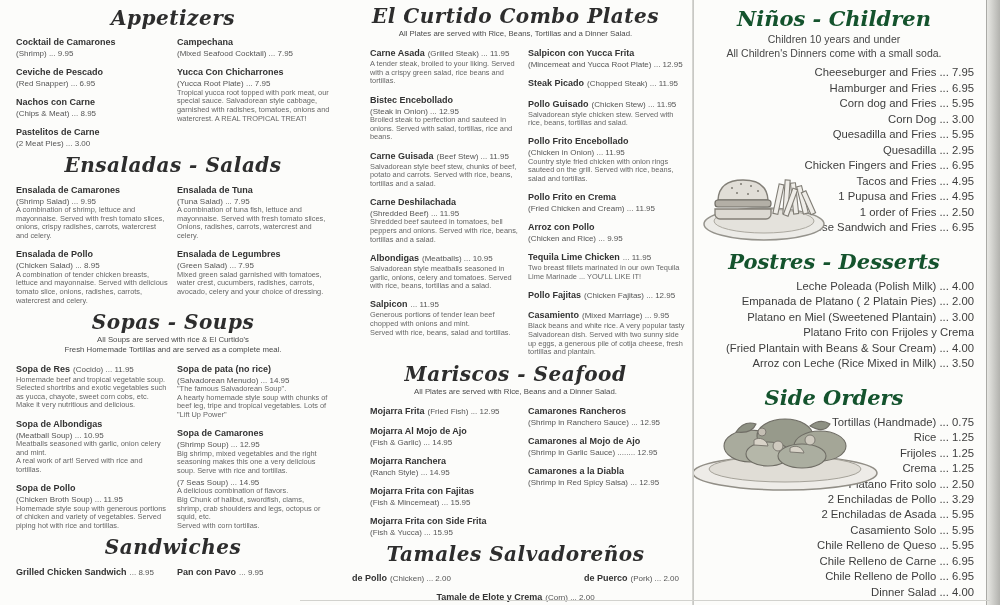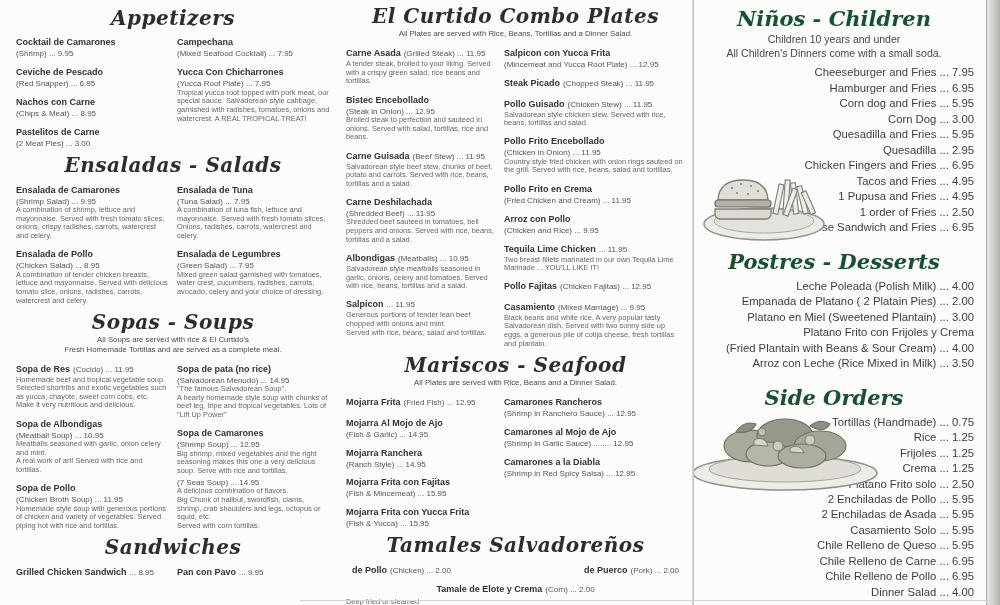--- a/index.html
+++ b/index.html
@@ -16,21 +16,21 @@
 
   .shead{
     font-family:"DejaVu Serif",serif;font-style:italic;font-weight:bold;
     font-size:20px;line-height:1.12;color:#2d2d2d;text-align:center;
     margin:2px 0 2px;letter-spacing:.5px;
   }
   .msec{margin-bottom:3px;}
   .intro{font-size:7.8px;line-height:1.25;color:#4a4a4a;text-align:center;white-space:pre-line;margin:0 0 3px;}
   .cols{display:flex;gap:8px;}
   .cols > .col{flex:1;min-width:0;}
-  .panel-mid .col1{flex:0 0 150px;}
+  .panel-mid .col1{flex:0 0 150px;margin-left:24px;}
   .panel-mid .col2{flex:1;}
 
   .item{margin-bottom:2.5px;}
   .iname{font-weight:bold;font-size:9px;line-height:1.2;color:#333;}
   .idetail{font-size:8px;color:#555;}
   .idetail:not(:empty){margin-left:3px;}
   .isub{font-size:8px;line-height:1.18;color:#555;}
   .idesc{font-size:7.4px;line-height:1.17;color:#666;white-space:pre-line;}
   .isub:empty,.idesc:empty,.inote:empty,.iboldnote:empty{display:none;}
 
@@ -436,21 +436,21 @@
   <div class="item">
     <div class="nline">
       <span class="iname">Mojarra Frita con Fajitas</span><span class="idetail"></span>
     </div>
     <div class="isub">(Fish &amp; Mincemeat) ... 15.95</div>
 
   </div>
 
   <div class="item">
     <div class="nline">
-      <span class="iname">Mojarra Frita con Yucca Frita</span><span class="idetail"></span>
+      <span class="iname">Mojarra Frita con Side Frita</span><span class="idetail"></span>
     </div>
     <div class="isub">(Fish &amp; Yucca) ... 15.95</div>
 
   </div>
 </div>
       <div class="col col2">
   <div class="item">
     <div class="nline">
       <span class="iname">Camarones Rancheros</span><span class="idetail"></span>
     </div>
@@ -547,21 +547,21 @@
   <div class="rline">Tortillas (Handmade) ... 0.75</div>
 
   <div class="rline">Rice ... 1.25</div>
 
   <div class="rline">Frijoles ... 1.25</div>
 
   <div class="rline">Crema ... 1.25</div>
 
   <div class="rline">Platano Frito solo ... 2.50</div>
 
-  <div class="rline">2 Enchiladas de Pollo ... 5.95</div>
+  <div class="rline">2 Enchiladas de Pollo ... 3.29</div>
 
   <div class="rline">2 Enchiladas de Asada ... 5.95</div>
 
   <div class="rline">Casamiento Solo ... 5.95</div>
 
   <div class="rline">Chile Relleno de Queso ... 5.95</div>
 
   <div class="rline">Chile Relleno de Carne ... 6.95</div>
 
   <div class="rline">Chile Relleno de Pollo ... 6.95</div>

